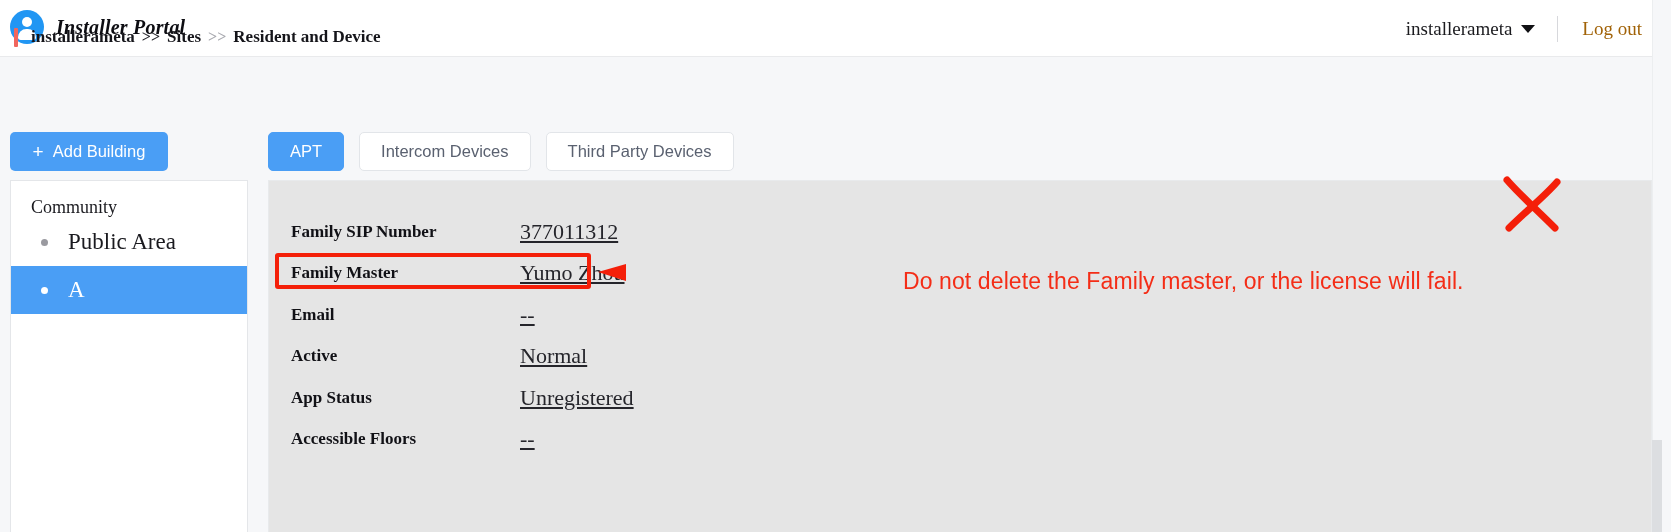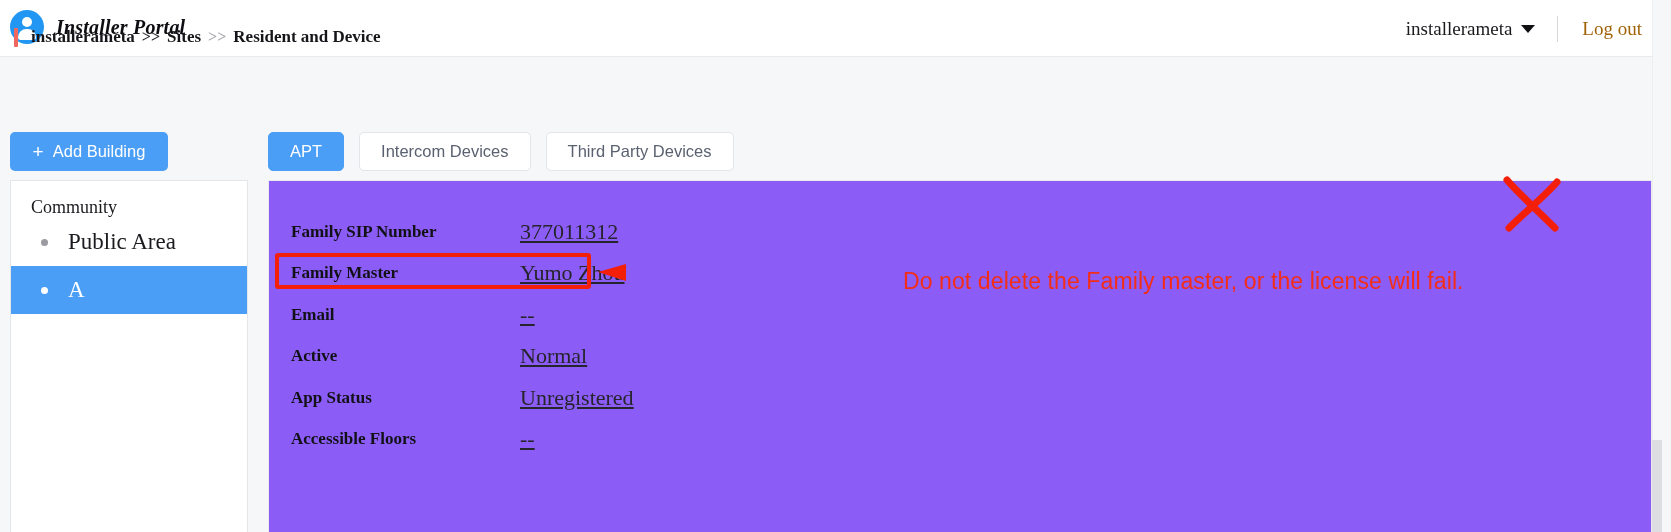--- a/index.html
+++ b/index.html
@@ -164,21 +164,21 @@
     white-space: nowrap;
   }
   .tab.active {
     background: #4a9ef5; color: #ffffff; border-color: #4a9ef5;
   }
 
   
   .panel {
     position: absolute; left: 268px; top: 180px;
     width: 1384px; height: 352px;
-    background: #8b5cf6;
+    background: #e5e5e5;
     border: 1px solid #e8eaec;
     border-bottom: none;
     box-sizing: border-box;
     overflow: hidden;
   }
   .detail-rows {
     position: absolute; left: 22px; top: 30px;
     width: 700px;
   }
   .drow {

